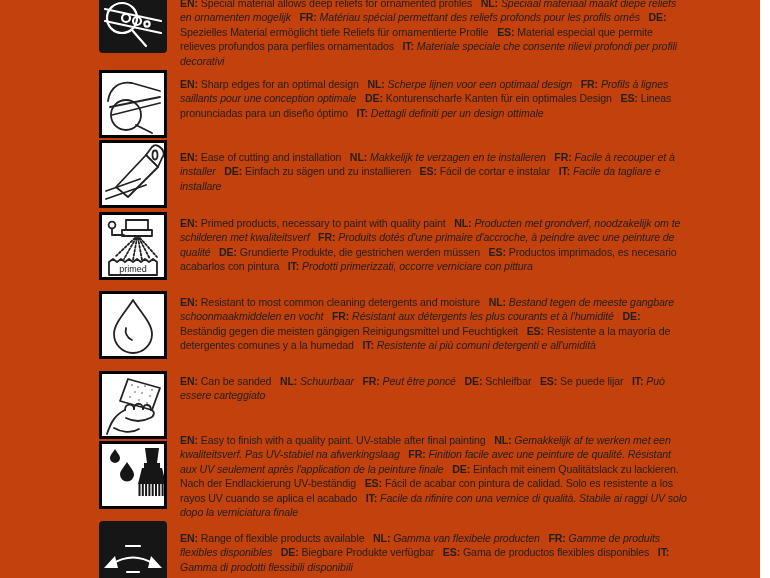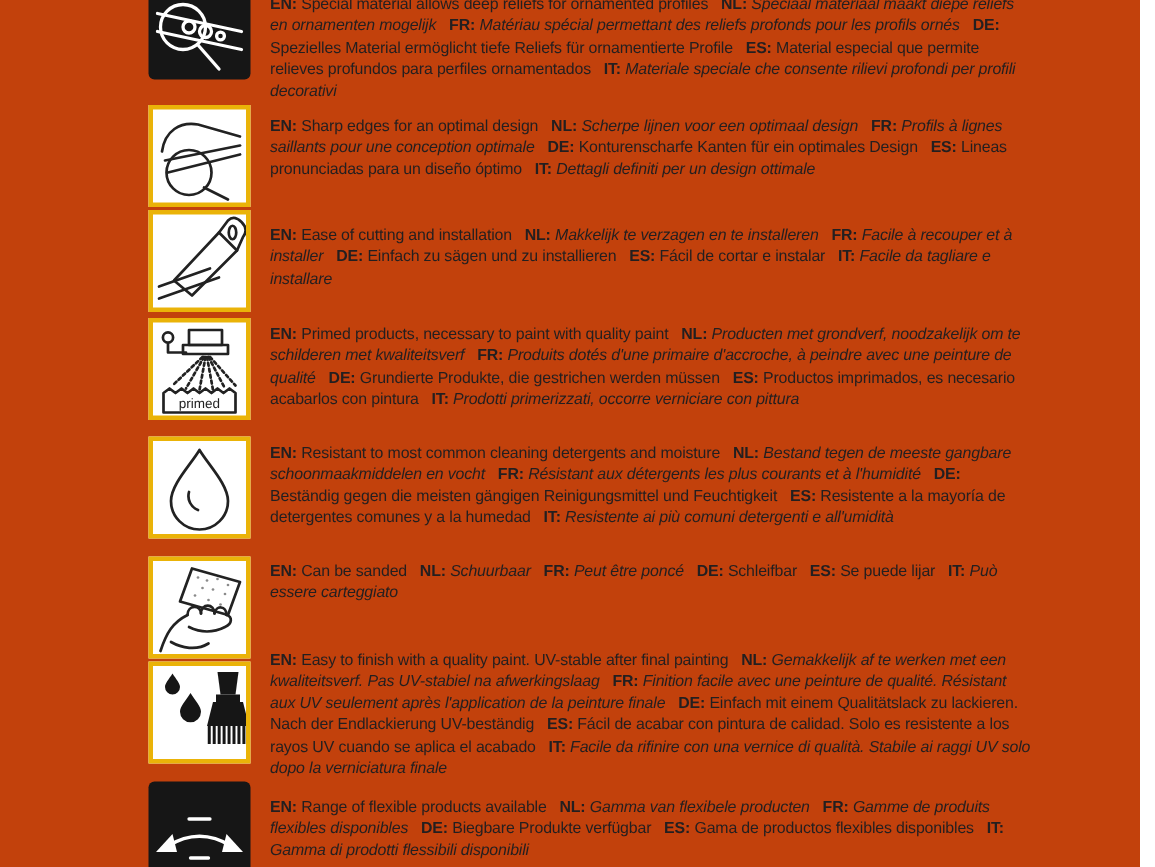--- a/index.html
+++ b/index.html
@@ -7,21 +7,21 @@
     width:770px;height:578px;background:#ffffff;
     font-family:"Liberation Sans", sans-serif;
     -webkit-font-smoothing:antialiased;
   }
   #page{
     position:relative;width:760px;height:578px;overflow:hidden;background:#c2410c;
   }
   .icon-box{
     position:absolute;left:99px;width:68px;height:68px;box-sizing:border-box;
   }
-  .icon-outline{border:3px solid #eab308;background:#fff;}
+  .icon-outline{border:3px solid #000000;background:#fff;}
   .icon-solid{background:#161616;border-radius:4px;}
   .icon-box svg{display:block;width:100%;height:100%;}
   .feature-text{
     position:absolute;left:180px;width:508px;margin:0;
     font-size:10.6px;line-height:14.4px;color:#231f20;letter-spacing:-0.1px;
   }
   .feature-text b.lang{font-weight:bold;font-style:normal;}
   .feature-text span.it{font-style:italic;}
   .ic-stroke{fill:none;stroke:#222;stroke-width:1.8;stroke-linecap:round;stroke-linejoin:round;}
   .ic-stroke-w{fill:none;stroke:#fff;stroke-width:2.2;stroke-linecap:round;stroke-linejoin:round;}

